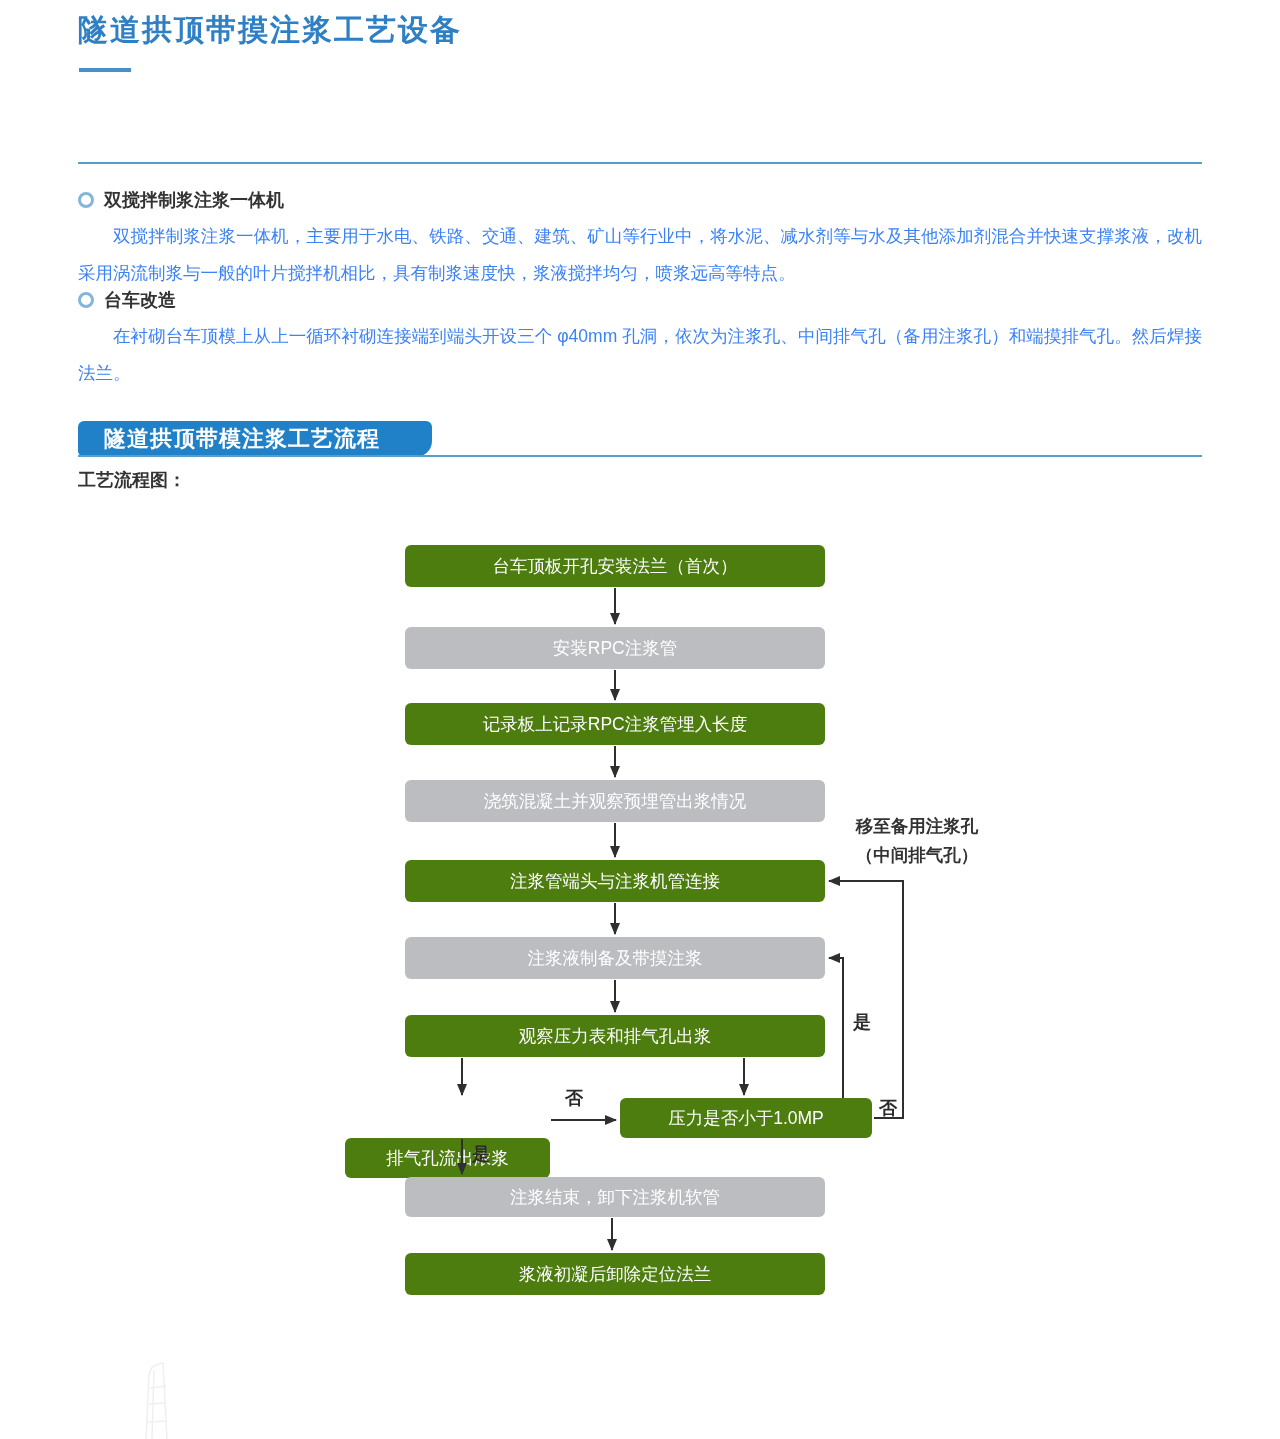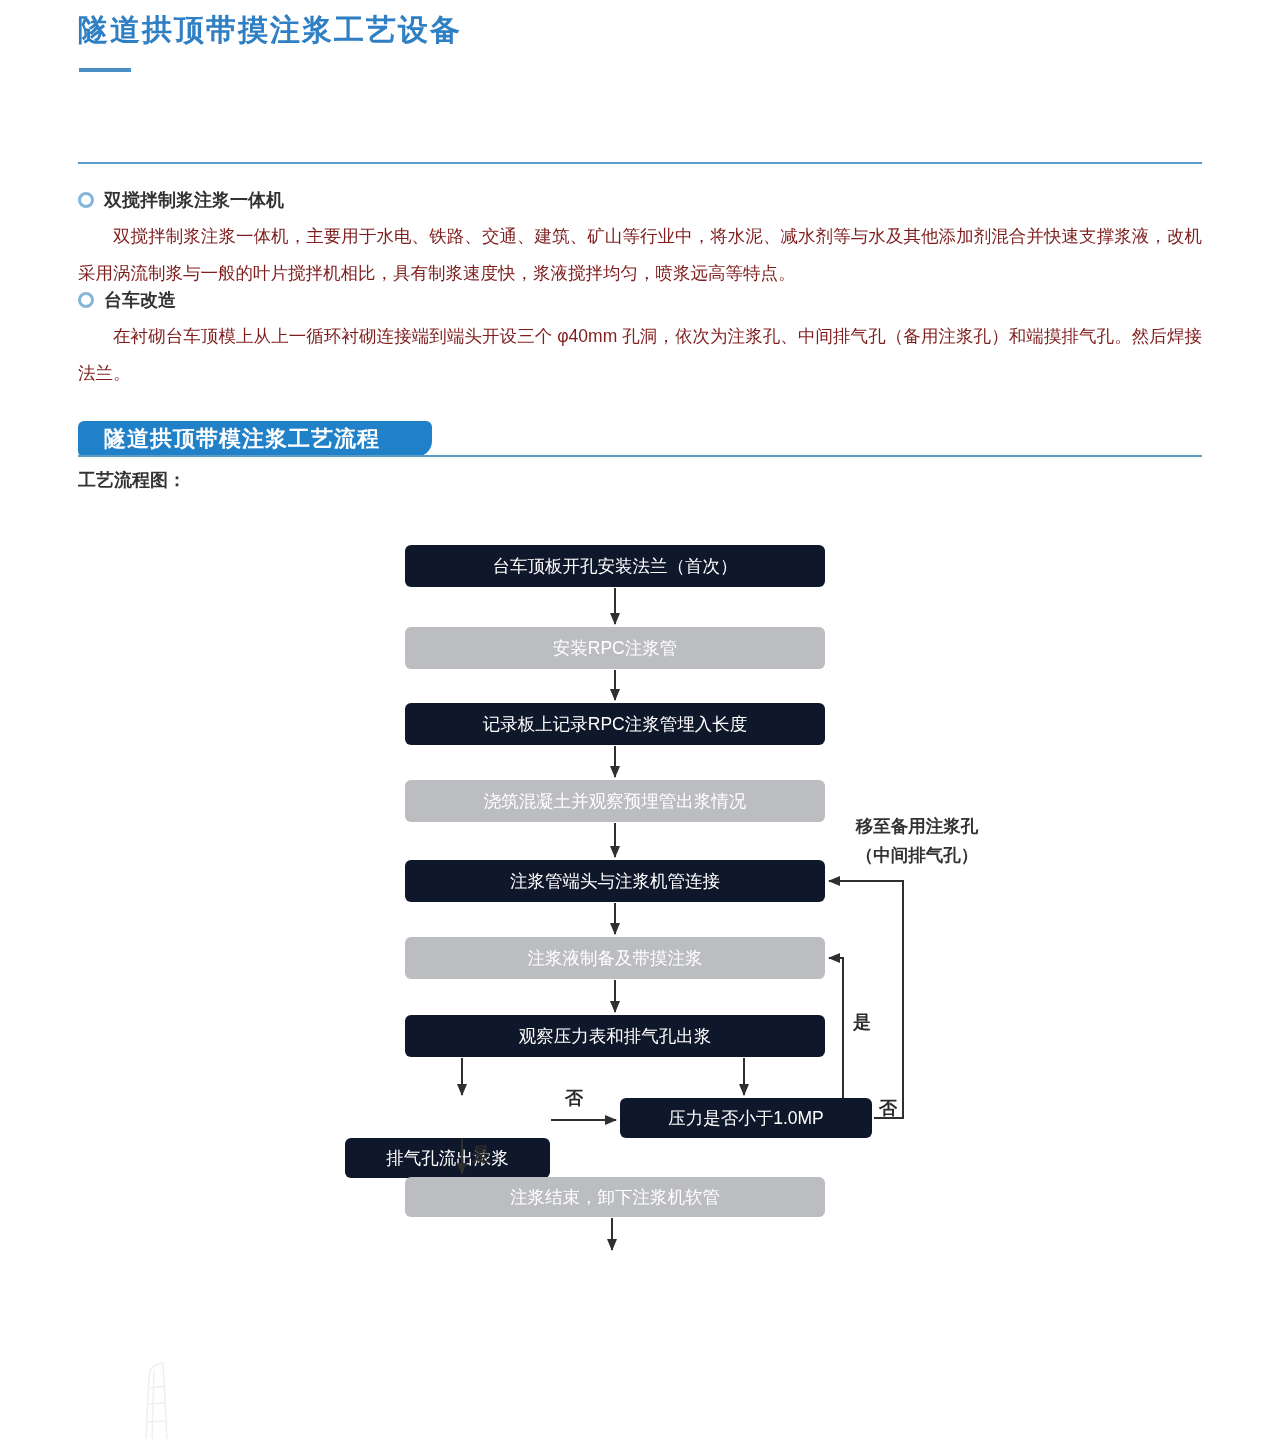--- a/index.html
+++ b/index.html
@@ -23,32 +23,32 @@
   .tab-line { position:absolute; left:78px; width:1124px; height:2px; background:#5b9cc9; }
   .line1 { top:162px; } .line2 { top:455px; }
 
   .bullet-row { position:absolute; left:78px; display:flex; align-items:center; gap:10px; }
   .bullet1 { top:188px;text-align:right; } .bullet2 { top:288px; }
   .bullet-icon { width:10px; height:10px; border:3px solid #84b6d9; border-radius:50%; background:#ffffff; flex:0 0 auto; }
   .bullet-title { font-size:18px; font-weight:bold; color:#333333; }
 
   .para {
     position:absolute; left:78px; width:1124px; margin:0;
-    font-size:17.5px; line-height:37px; color:#7f1d1d;
+    font-size:17.5px; line-height:37px; color:#3b82f6;
     text-align:justify; text-indent:2em;
   }
   .para1 { top:218px; } .para2 { top:318px; }
 
   .diagram-label { position:absolute; left:78px; top:468px; font-size:18px; font-weight:bold; color:#333333; }
 
   .flow-box {
     position:absolute; box-sizing:border-box; display:flex; align-items:center; justify-content:center;
     color:#ffffff; font-size:17.5px; border-radius:6px; text-align:center;
   }
-  .blue { background:#0f172a; }
+  .blue { background:#4d7c0f; }
   .gray { background:#bcbdc1; }
 
   #fb0  {left:405px; top:545px;  width:420px; height:42px;}
   #fb1  {left:405px; top:627px;  width:420px; height:42px;}
   #fb2  {left:405px; top:703px;  width:420px; height:42px;}
   #fb3  {left:405px; top:780px;  width:420px; height:42px;}
   #fb4  {left:405px; top:860px;  width:420px; height:42px;}
   #fb5  {left:405px; top:937px;  width:420px; height:42px;}
   #fb6  {left:405px; top:1015px; width:420px; height:42px;}
   #fb7  {left:345px; top:1098px; width:205px; height:40px;margin-top:40px;}
@@ -99,20 +99,21 @@
   <div class="flow-box blue" id="fb0">台车顶板开孔安装法兰（首次）</div>
   <div class="flow-box gray" id="fb1">安装RPC注浆管</div>
   <div class="flow-box blue" id="fb2">记录板上记录RPC注浆管埋入长度</div>
   <div class="flow-box gray" id="fb3">浇筑混凝土并观察预埋管出浆情况</div>
   <div class="flow-box blue" id="fb4">注浆管端头与注浆机管连接</div>
   <div class="flow-box gray" id="fb5">注浆液制备及带摸注浆</div>
   <div class="flow-box blue" id="fb6">观察压力表和排气孔出浆</div>
   <div class="flow-box blue" id="fb7">排气孔流出浓浆</div>
   <div class="flow-box blue" id="fb8">压力是否小于1.0MP</div>
   <div class="flow-box gray" id="fb9">注浆结束，卸下注浆机软管</div>
+  <div class="flow-box blue" id="fb10">浆液初凝后卸除定位法兰</div>
 
   <span class="branch-label" id="lbl-no1">否</span>
   <span class="branch-label" id="lbl-yes1">是</span>
   <span class="branch-label" id="lbl-yes2">是</span>
   <span class="branch-label" id="lbl-no2">否</span>
 
   <div class="annotation">
     <div>移至备用注浆孔</div>
     <div>（中间排气孔）</div>
   </div>

